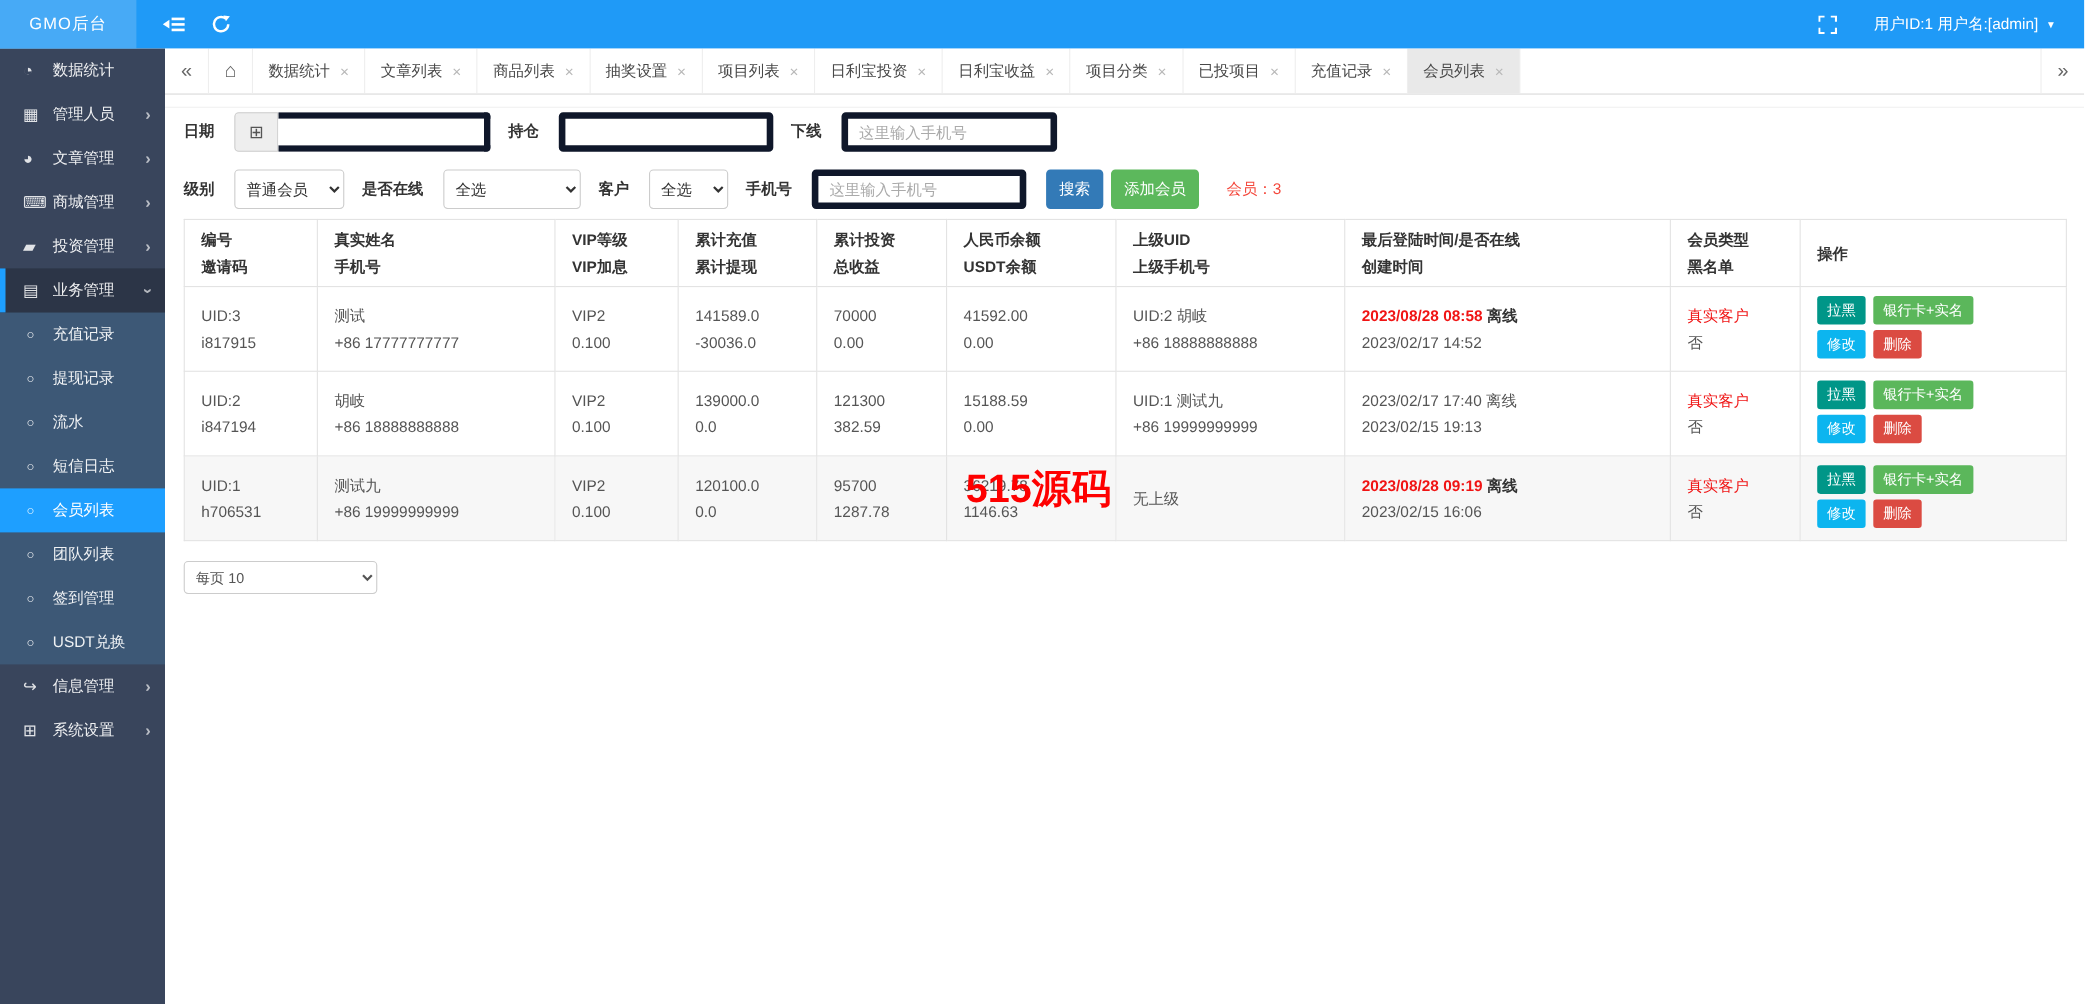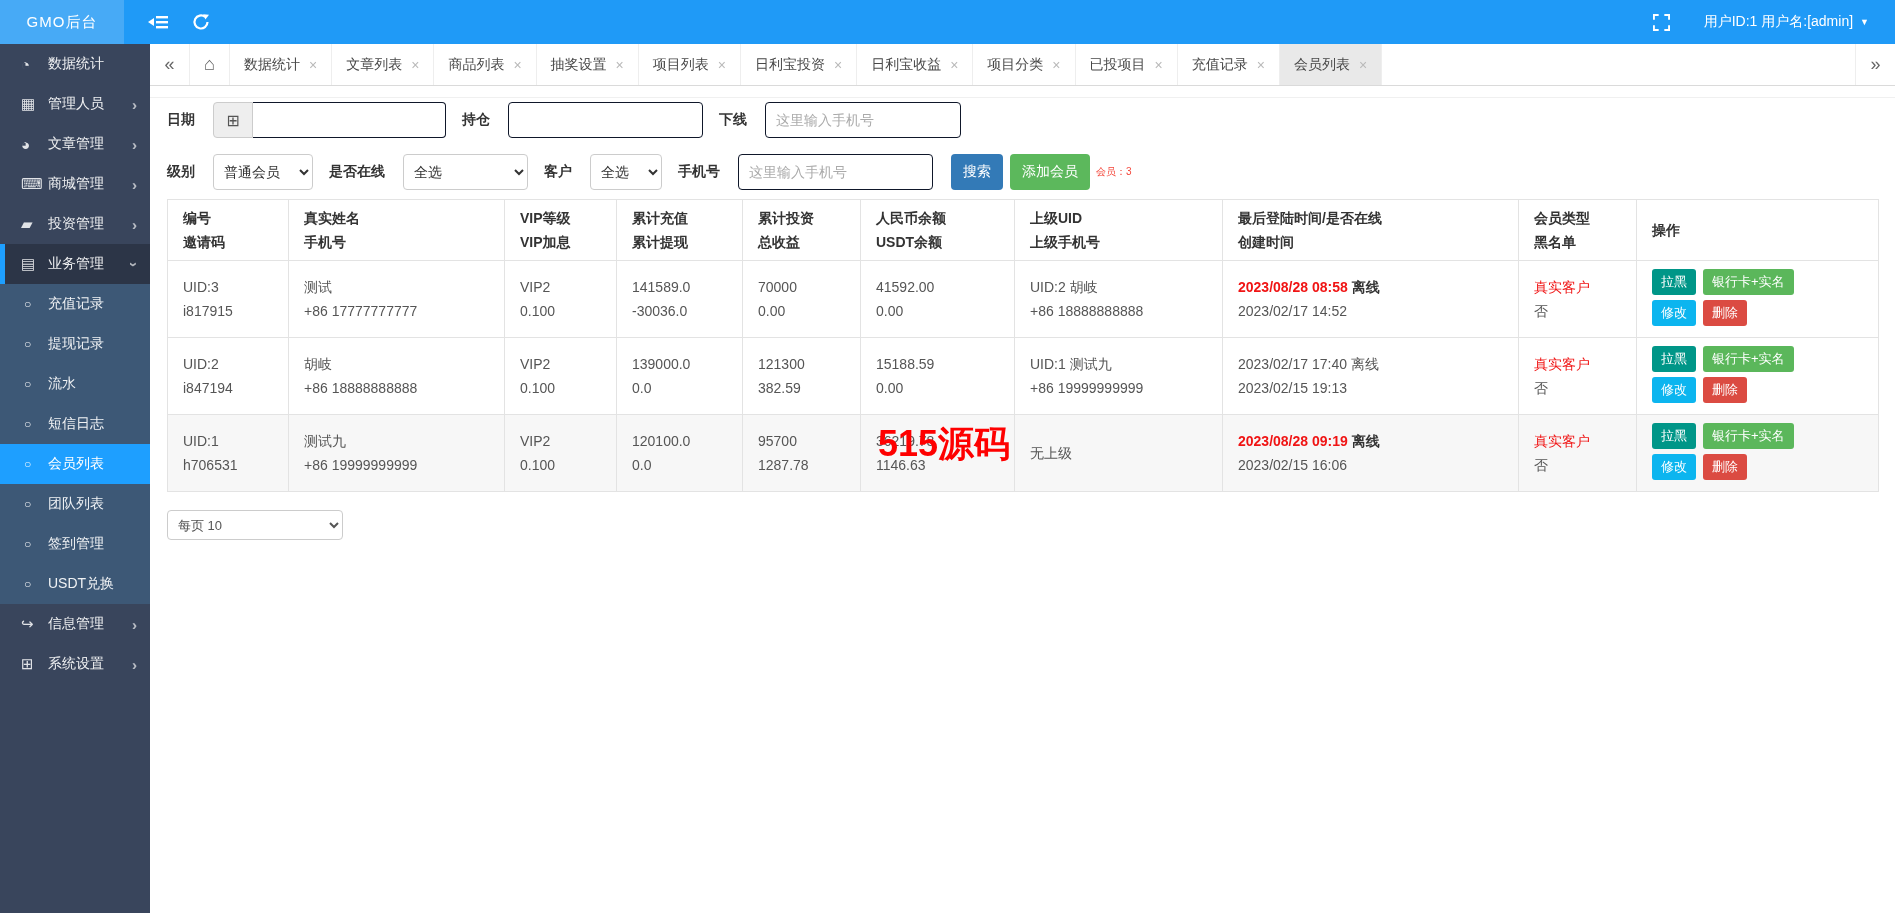--- a/index.html
+++ b/index.html
@@ -41,30 +41,30 @@
   .tab.active { background:#E9E9E9; }
 
   .sep { height:12px; border-bottom:1px solid #F0F0F0; }
 
   
   .filters { padding:4px 0 0 17px; }
   .frow { display:flex; align-items:center; margin-top:0; }
   .frow2 { margin-top:16px; }
   .flabel { font-size:14px; font-weight:bold; color:#333; margin-right:18px; white-space:nowrap; }
   .fgap { margin-left:16px; }
-  .inp { height:36px; border:1px solid #0f172a; border-radius:4px; font-size:14px; color:#333; padding:0 10px; background:#fff; }
+  .inp { height:36px; border:6px solid #0f172a; border-radius:4px; font-size:14px; color:#333; padding:0 10px; background:#fff; }
   .inp::placeholder { color:#AAA; }
   .date-group { display:flex; height:36px; }
   .date-btn { width:40px; height:36px; background:#EEE; border:1px solid #CCC; border-radius:4px 0 0 4px; color:#555; font-size:16px; display:flex; align-items:center; justify-content:center; cursor:pointer; }
   .date-inp { width:193px; border-left:none; border-radius:0 4px 4px 0; }
   select.sel { height:36px; border:1px solid #CCC; border-radius:4px; background:#fff; color:#333; font-size:14px; padding:0 6px; cursor:pointer; }
   .btn { height:36px; border:none; border-radius:4px; color:#fff; font-size:14px; padding:0 12px; cursor:pointer; }
   .btn-search { background:#337AB7; margin-left:18px; }
   .btn-add { background:#5CB85C; margin-left:7px; }
-  .member-count { color:#F4473B; font-size:10px; margin-left:6px; }
+  .member-count { color:#F4473B; font-size:14px; margin-left:25px; }
 
   
   .tblwrap { margin:9px 17px 0 17px; }
   table { border-collapse:collapse; table-layout:fixed; width:1711px; }
   th,td { border:1px solid #E3E3E3; text-align:left; vertical-align:middle; padding:6px 10px 6px 15px; font-size:14px; overflow:hidden; }
   th { color:#333; font-weight:bold; height:60px; line-height:24px; }
   td { color:#555; height:72px; line-height:24px; }
   tr.stripe td { background:#F7F7F7; }
   .red-bold { color:#F01414; font-weight:bold; }
   .bold-dark { color:#333; font-weight:bold; }

